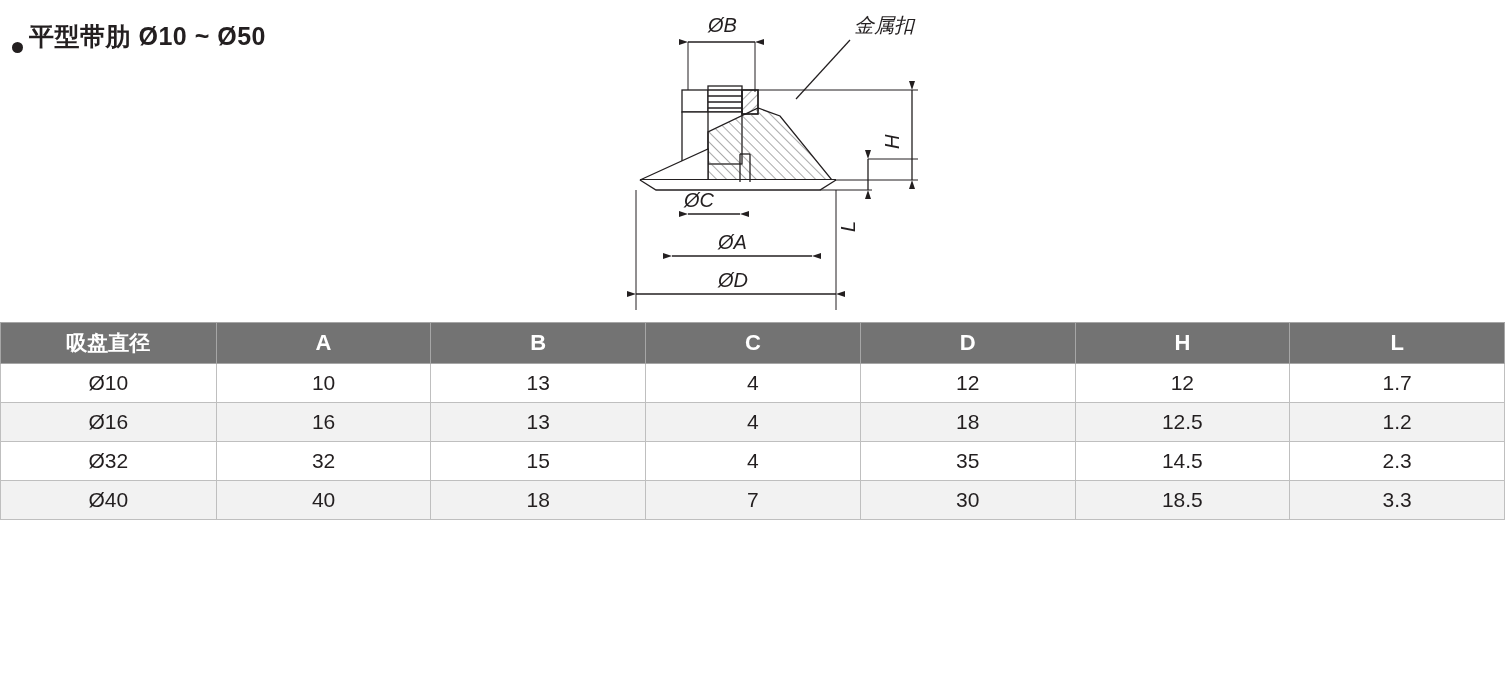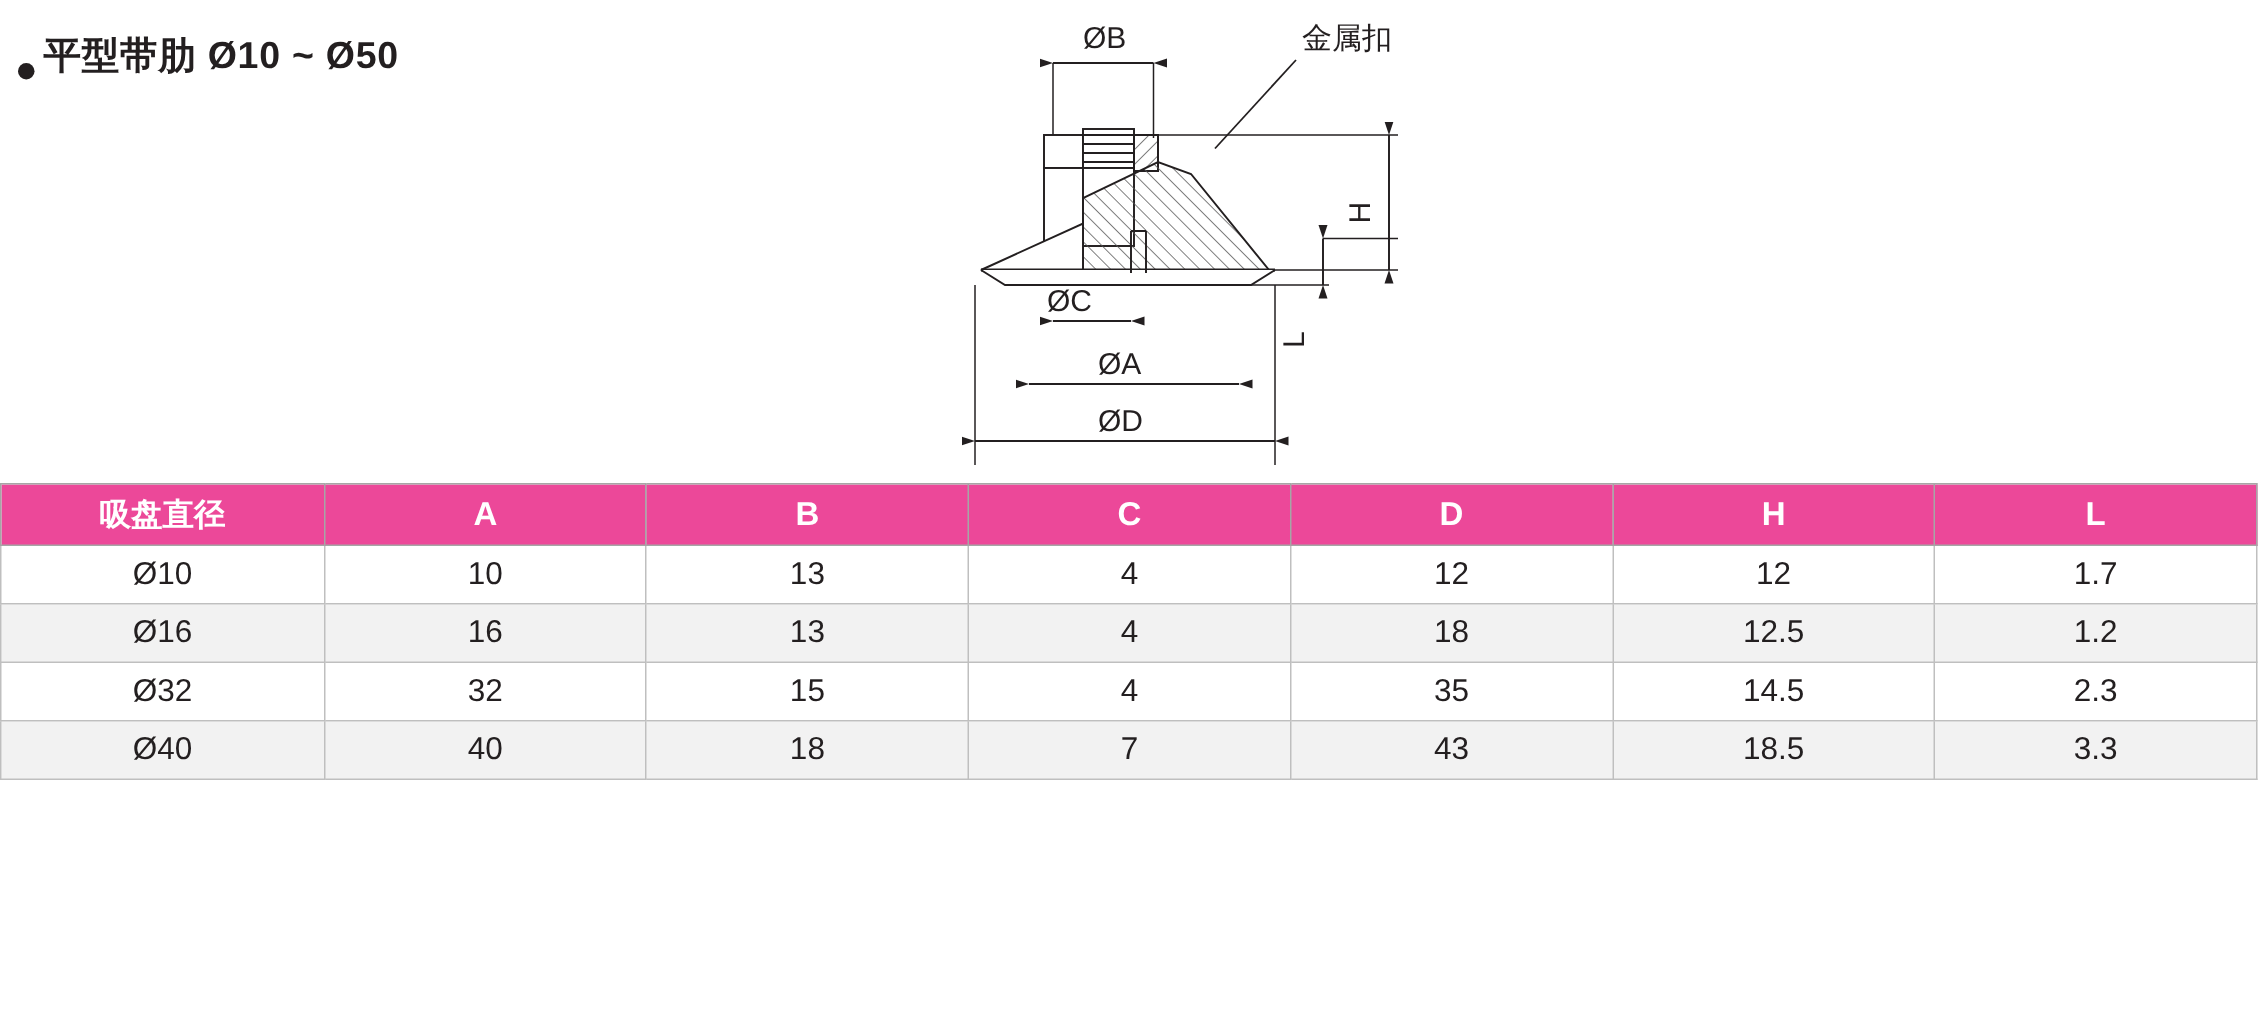--- a/index.html
+++ b/index.html
@@ -35,24 +35,25 @@
   .title-text {
     font-size: 25px;
     font-weight: bold;
     letter-spacing: 0.5px;
     white-space: nowrap;
   }
 
   
   .drawing {
     position: absolute;
-    left: 614px;
+    left: 600px;
     top: 4px;
     width: 420px;
     height: 310px;
+    font-style: italic;
   }
   .drawing svg { display: block; }
 
   
   .spec-table {
     position: absolute;
     left: 0;
     top: 322px;
     width: 1505px;
     border-collapse: collapse;
@@ -60,21 +61,21 @@
   }
   .spec-table th,
   .spec-table td {
     border: 1px solid #bfbfbf;
     text-align: center;
     font-size: 21px;
     height: 38px;
     padding: 0;
   }
   .spec-table thead th {
-    background: #ec4899;
+    background: #737373;
     color: #ffffff;
     font-weight: bold;
     font-size: 22px;
     height: 40px;
     border: 1px solid #a6a6a6;
   }
   .spec-table thead th.first-col {
     font-size: 21px;
   }
   .spec-table tbody tr:nth-child(even) {
@@ -216,18 +217,18 @@
       <td>4</td>
       <td>35</td>
       <td>14.5</td>
       <td>2.3</td>
     </tr>
     <tr>
       <td>Ø40</td>
       <td>40</td>
       <td>18</td>
       <td>7</td>
-      <td>43</td>
+      <td>30</td>
       <td>18.5</td>
       <td>3.3</td>
     </tr>
   </tbody>
 </table>
 
 </body></html>

